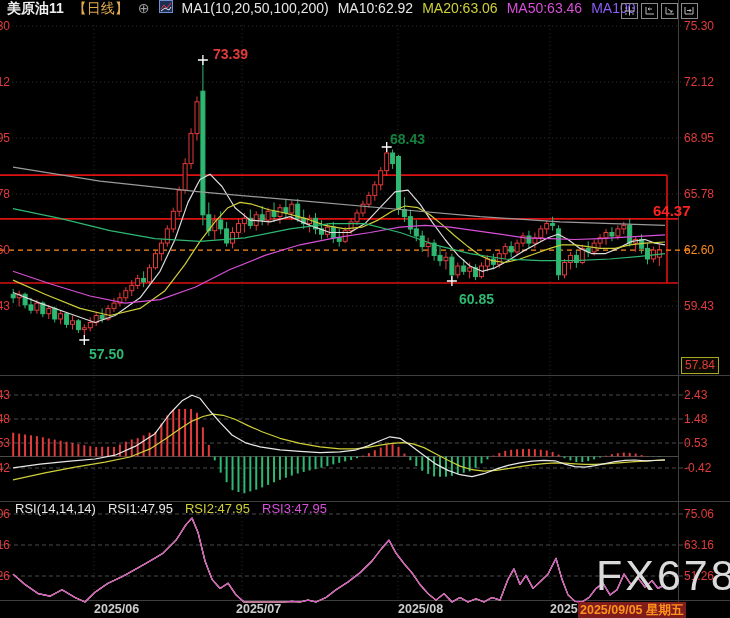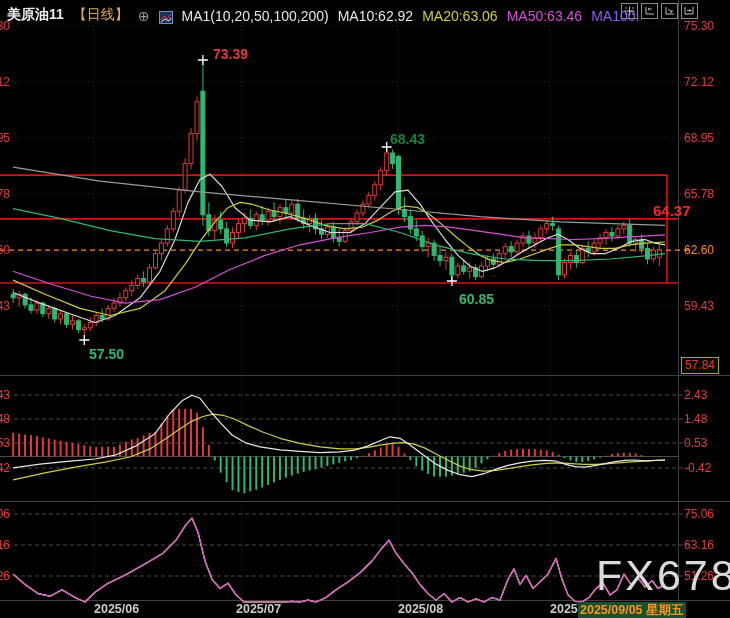--- a/index.html
+++ b/index.html
@@ -1,38 +1,38 @@
 <!DOCTYPE html>
 <html><head>
 <meta charset="utf-8">
 <style>
   html,body{margin:0;padding:0;background:#000;}
   .screen{position:relative;width:730px;height:618px;background:#000;overflow:hidden;
           font-family:"Liberation Sans",sans-serif;-webkit-font-smoothing:antialiased;}
   svg#plot{position:absolute;left:0;top:0;}
-  .hdr{position:absolute;left:7px;top:6px;height:18px;display:flex;align-items:flex-end;gap:9px;
+  .hdr{position:absolute;left:7px;top:0;height:18px;display:flex;align-items:flex-start;gap:9px;
        font-size:14px;white-space:nowrap;z-index:30;}
   .hdr .sym{color:#efefef;font-weight:bold;}
   .hdr .per{color:#dfa94e;}
   .hdr .plus{color:#9a9a9a;font-size:14px;}
   .hdr .ma-set{color:#e6e6e6;}
   .c-ma10{color:#e6e6e6;} .c-ma20{color:#cfcf3a;} .c-ma50{color:#d84fd8;} .c-ma100{color:#8b5cf6;}
   .ind-hdr{position:absolute;display:flex;gap:12px;font-size:13px;white-space:nowrap;z-index:30;}
   .ind-hdr .w{color:#e6e6e6;} .ind-hdr .y{color:#cfcf3a;} .ind-hdr .m{color:#d84fd8;}
   .toolbar{position:absolute;top:3px;left:621px;display:flex;gap:3px;z-index:40;}
   .tbtn{width:15px;height:14px;border:1px solid #8a8a8a;display:flex;align-items:center;justify-content:center;}
   .axlab{position:absolute;font-size:12px;color:#e23b3b;z-index:20;white-space:nowrap;}
   .axlab-right{left:684px;}
   .axlab-left{width:40px;left:-30px;text-align:right;overflow:hidden;}
   .axlab-cur{color:#ff8c1a;}
   .axlab-box{left:681px;border:1px solid #a8a820;background:#0a0a00;padding:0 3px 1px 3px;}
   .ann{position:absolute;font-size:14px;font-weight:bold;z-index:25;white-space:nowrap;}
   .timeline{position:absolute;left:0;top:601px;width:730px;height:17px;z-index:30;}
   .tl-lab{position:absolute;top:1px;font-size:12.5px;font-weight:bold;color:#cccccc;white-space:nowrap;}
-  .tl-cur{color:#ff922a;color:#ff921a;background:#14532d;padding:0 2px;}
+  .tl-cur{color:#ff922a;color:#ff921a;background:#7f1d1d;padding:0 2px;}
   .watermark{position:absolute;left:596px;top:551px;font-size:43px;color:#dadada;letter-spacing:3px;
              z-index:35;font-family:"Liberation Sans",sans-serif;}
   .chart-icon{width:14px;height:13px;display:inline-block;}
 </style>
 </head>
 <body>
 
 <div class="screen">
 
   <svg id="plot" width="730" height="618">
@@ -468,20 +468,26 @@
     </span>
     <span class="tbtn">
       <svg width="11" height="10">
           <path d="M1 1 V8 H9 M9 1 V8" stroke="#bbb" fill="none"></path>
           <path d="M3 4.5 L7 4.5 M5.8 3.2 L7 4.5 L5.8 5.8" stroke="#bbb" fill="none"></path>
         </svg>
     </span>
   </div>
 
 
+  <div class="ind-hdr" style="left:15px;top:501px;">
+    <span class="w">RSI(14,14,14)</span>
+    <span class="w">RSI1:47.95</span>
+    <span class="y">RSI2:47.95</span>
+    <span class="m">RSI3:47.95</span>
+  </div>
 
   <div class="watermark">FX678</div>
 
   <div class="timeline" id="timeline">
       <div class="tl-lab" style="left: 94px; text-align: center;">2025/06</div>
       <div class="tl-lab" style="left: 236px;">2025/07</div>
       <div class="tl-lab" style="left: 398px;">2025/08</div>
       <div class="tl-lab" style="left: 550px;">2025/09</div>
       <div class="tl-lab tl-cur" style="left: 578px;">2025/09/05 星期五</div>
     </div>

